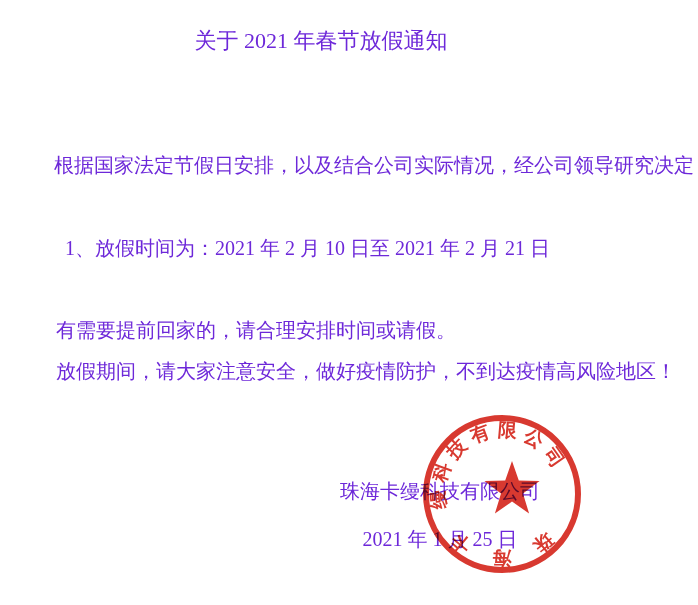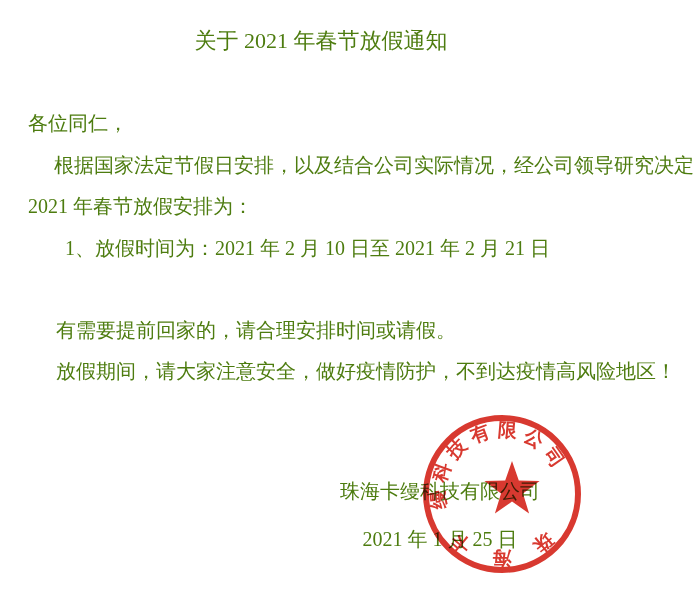--- a/index.html
+++ b/index.html
@@ -7,21 +7,21 @@
     padding: 0;
     background: #ffffff;
   }
   #page {
     position: relative;
     width: 698px;
     height: 605px;
     background: #ffffff;
     overflow: hidden;
     font-family: "Liberation Serif", "DejaVu Serif", serif;
-    color: #4d7c0f;
+    color: #6d28d9;
   }
   .line {
     position: absolute;
     white-space: nowrap;
     font-size: 20px;
     line-height: 26px;
   }
   #doc-title {
     position: absolute;
     left: 0;
@@ -72,25 +72,23 @@
     font-weight: bold;
   }
 </style>
 </head>
 <body>
 
 <div id="page">
 
   <div id="doc-title">关于 2021 年春节放假通知</div>
 
-  <div class="line" style="left:28px; top:110px;">各位同仁，</div>
 
   <div class="line" style="left:54px; top:152px;">根据国家法定节假日安排，以及结合公司实际情况，经公司领导研究决定，</div>
 
-  <div class="line" style="left:28px; top:193px;">2021 年春节放假安排为：</div>
 
   <div class="line" style="left:57px; top:235px;margin-left:8px;">1、放假时间为：2021 年 2 月 10 日至 2021 年 2 月 21 日</div>
 
 
   <div class="line" style="left:56px; top:358px;">放假期间，请大家注意安全，做好疫情防护，不到达疫情高风险地区！</div>
 
   <div class="line" style="left:56px; top:317px;">有需要提前回家的，请合理安排时间或请假。</div>
 
   <div id="signature-block">
     <div id="signature-company">珠海卡缦科技有限公司</div>

